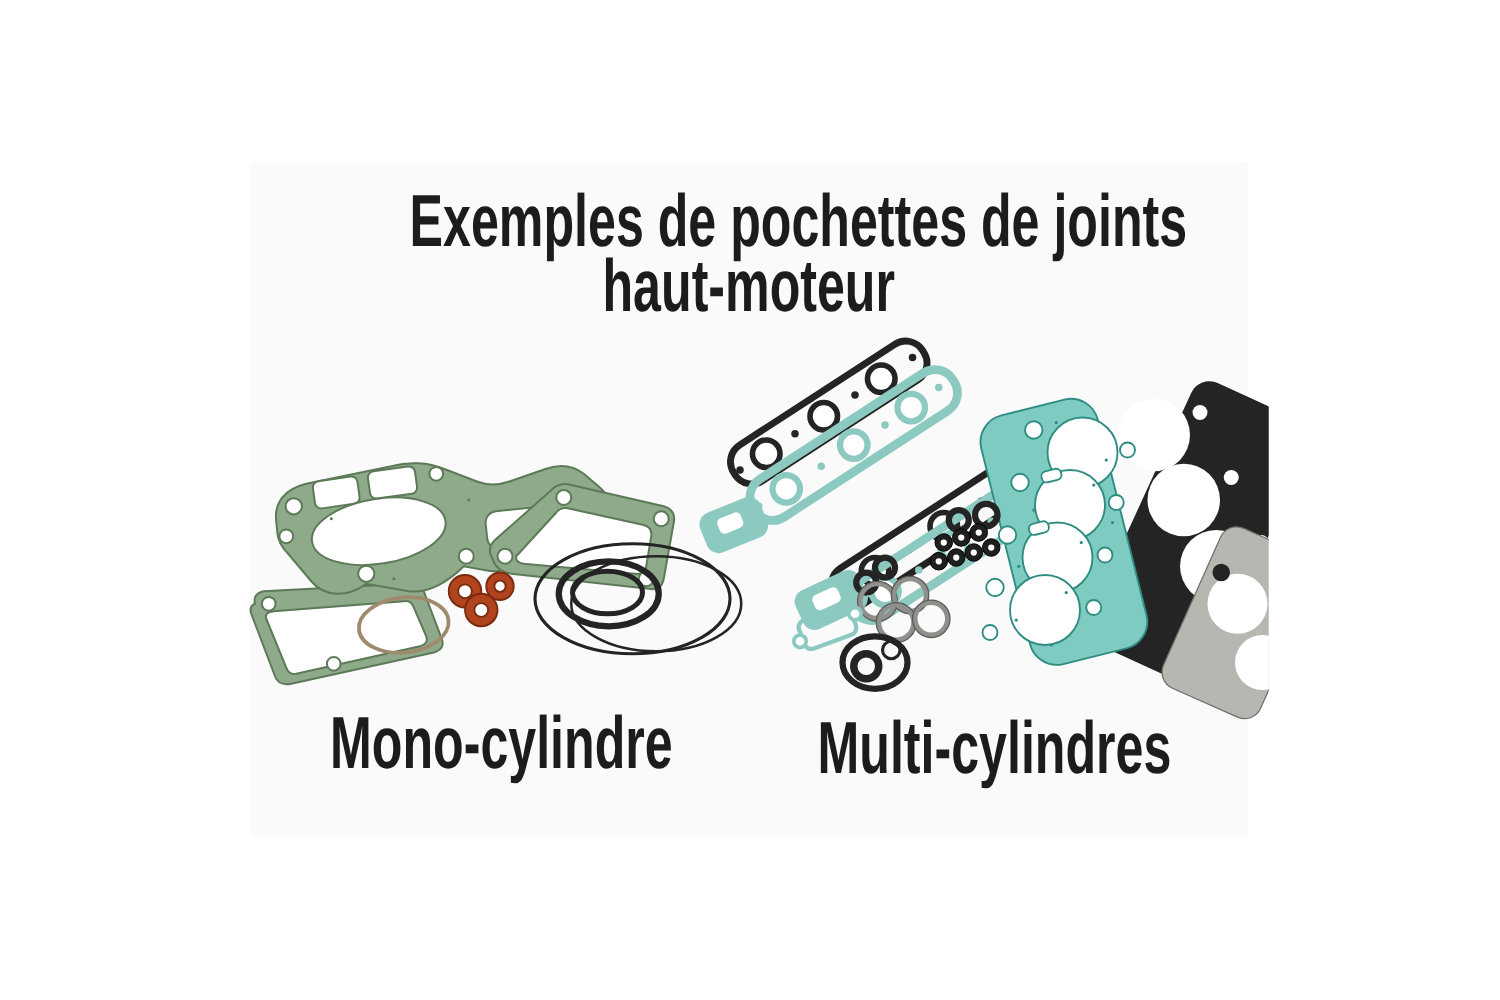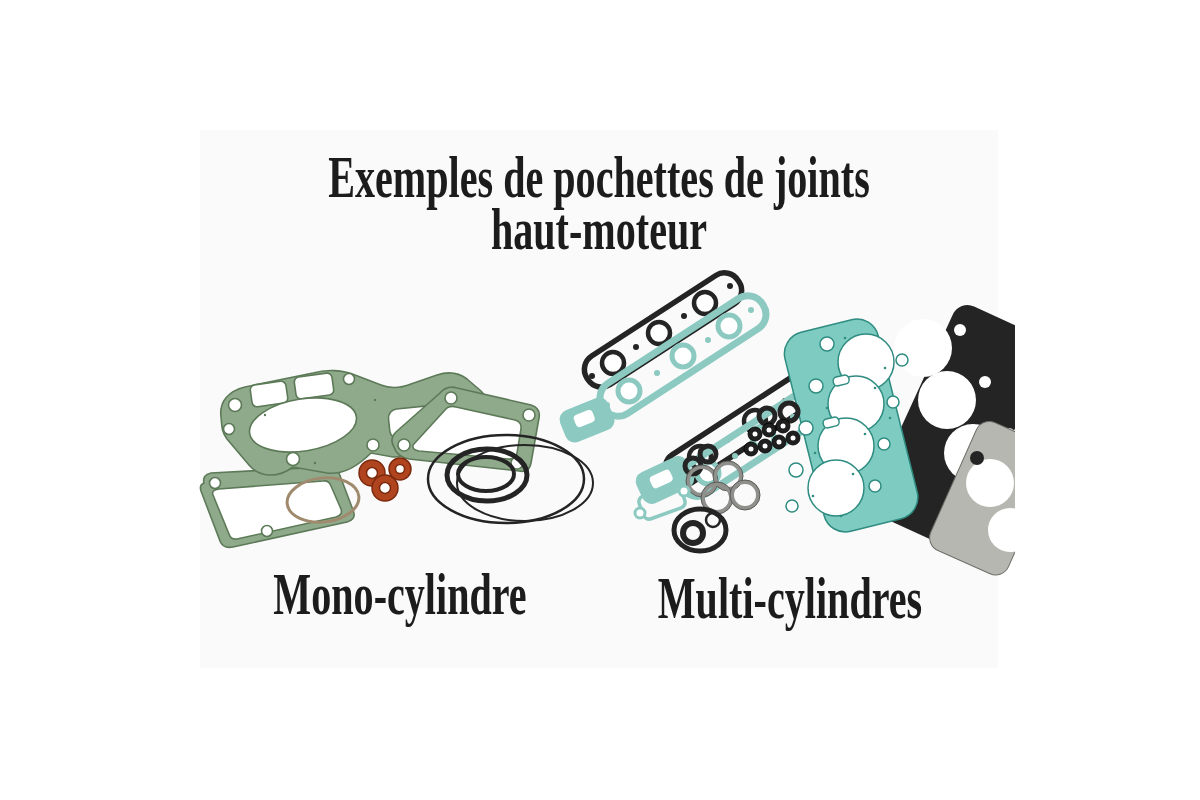--- a/index.html
+++ b/index.html
@@ -1,17 +1,17 @@
 <!DOCTYPE html>
 <html style="--c-page: #ffffff; --c-photo: #fafafb; --c-ink: #1c1c1c; --c-sage: #8fa98b; --c-sage-dark: #5d7a58; --c-teal: #8ccac1; --c-teal-dark: #2f8c81; --c-teal-head: #7ecbc1; --c-copper: #b0441f; --c-copper-dark: #7c2a0e; --c-tan: #a08a6e; --c-black-part: #242424; --c-steel: #8f8f8b; --c-gray-gasket: #b7b7b1;"><head>
 <meta charset="utf-8">
 <style>
   html,body{margin:0;padding:0;background:#ffffff;}
   #canvas{position:relative;width:1200px;height:800px;background:var(--c-page,#ffffff);overflow:hidden;
-          font-family:Liberation Serif, serif;}
+          font-family:Liberation Sans, sans-serif;}
   .photo{position:absolute;left:200px;top:130px;width:798px;height:538px;background:var(--c-photo,#fafafb);}
   .txt{position:absolute;text-align:center;color:var(--c-ink,#1c1c1c);font-weight:700;
        transform:scaleX(0.68);transform-origin:50% 50%;white-space:nowrap;}
   .title-line{left:200px;width:798px;font-size:59px;line-height:50px;}
   .kit-label{font-size:59px;line-height:52px;}
   svg{position:absolute;display:block;}
   
   .sage-f{fill:var(--c-sage);stroke:var(--c-sage-dark);stroke-width:1.6;}
   .sage-cut{fill:#ffffff;stroke:var(--c-sage-dark);stroke-width:1.6;}
   .copper-f{fill:var(--c-copper);stroke:var(--c-copper-dark);stroke-width:1.5;}

